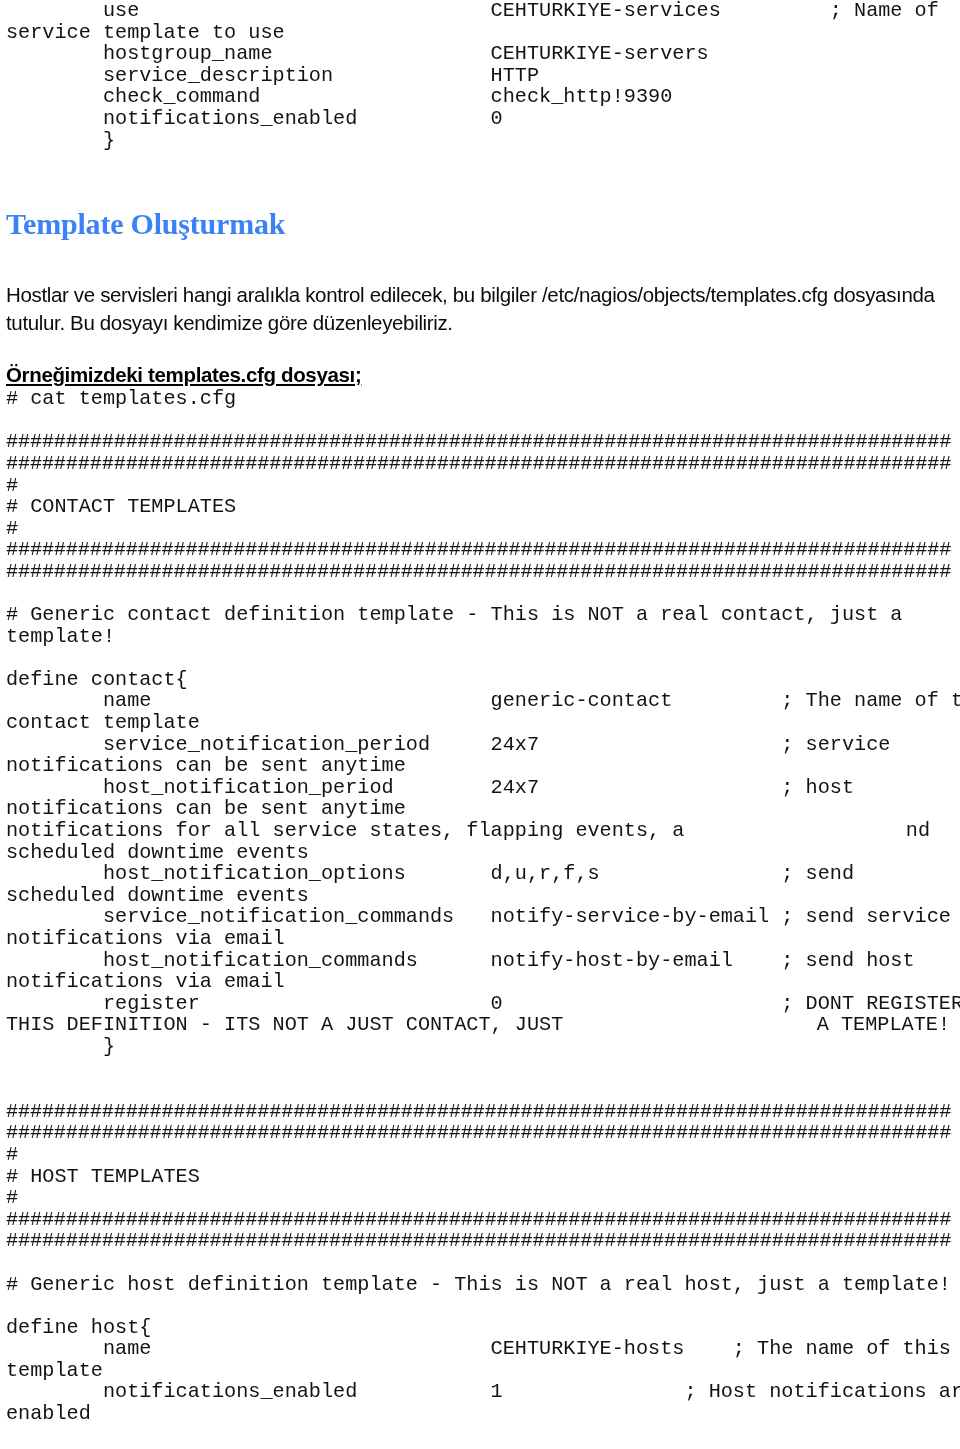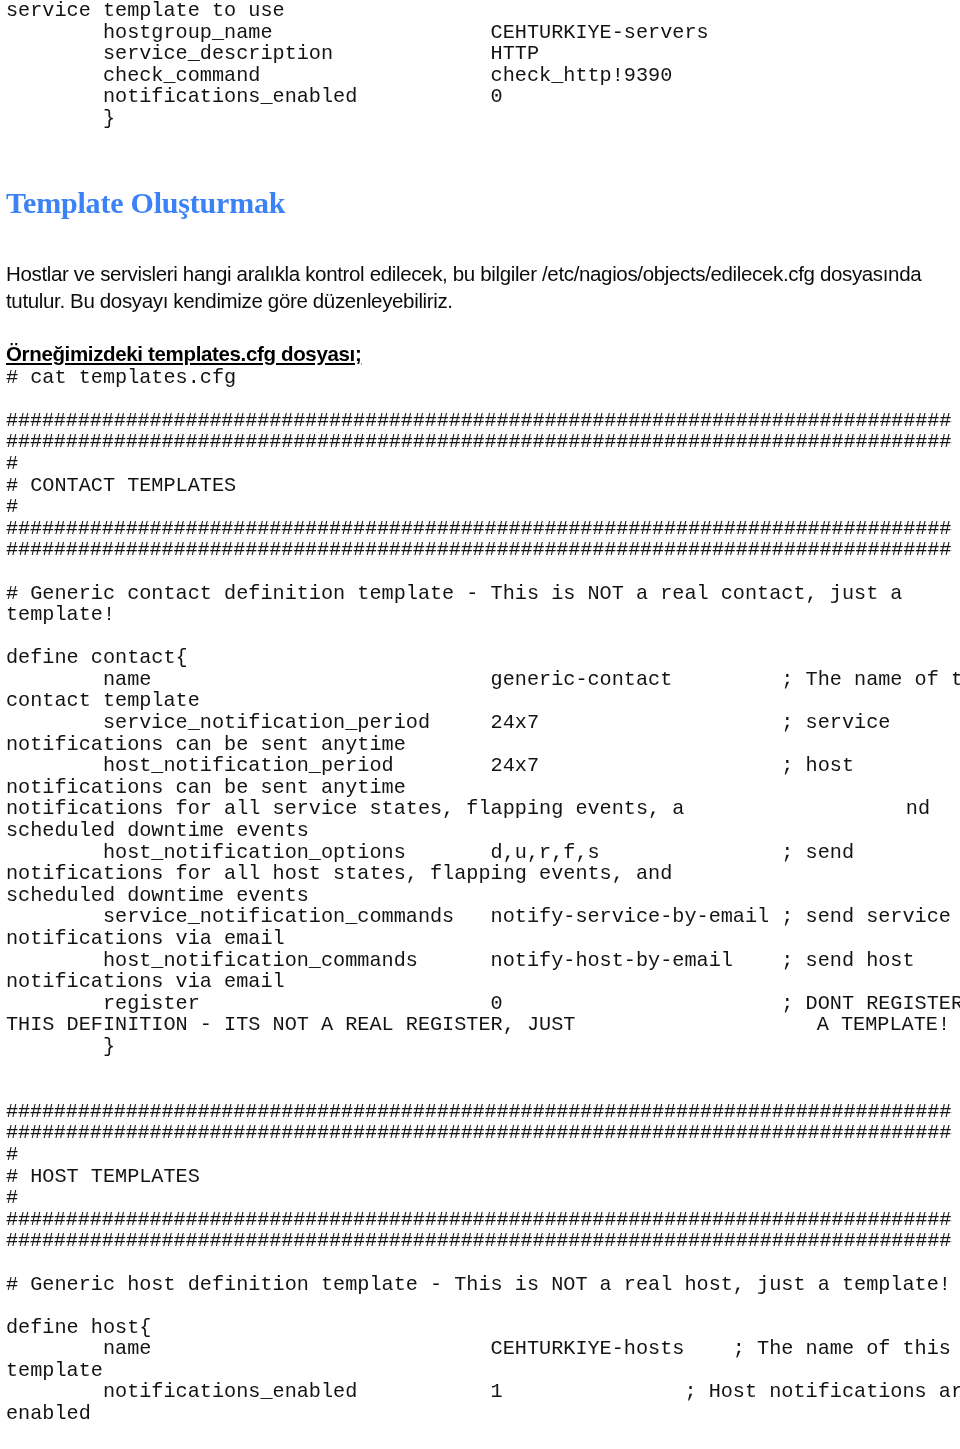--- a/index.html
+++ b/index.html
@@ -85,35 +85,36 @@
   .gap-md { height: 26px; }
   .gap-lg { height: 40px; }
   .gap-xl { height: 56px; }
 </style>
 </head>
 <body>
 
 <div class="page">
 
   <div>
+    <div class="code-line">        use                             CEHTURKIYE-services         ; Name of</div>
     <div class="code-line">service template to use</div>
     <div class="code-line">        hostgroup_name                  CEHTURKIYE-servers</div>
     <div class="code-line">        service_description             HTTP</div>
     <div class="code-line">        check_command                   check_http!9390</div>
     <div class="code-line">        notifications_enabled           0</div>
     <div class="code-line">        }</div>
   </div>
 
   <div class="gap-xl"></div>
 
   <h2 class="section-title">Template Oluşturmak</h2>
 
   <div class="gap-lg"></div>
 
-  <p class="prose">Hostlar  ve servisleri hangi aralıkla kontrol edilecek, bu bilgiler /etc/nagios/objects/edilecek.cfg dosyasında tutulur. Bu dosyayı kendimize göre düzenleyebiliriz.</p>
+  <p class="prose">Hostlar  ve servisleri hangi aralıkla kontrol edilecek, bu bilgiler /etc/nagios/objects/templates.cfg dosyasında tutulur. Bu dosyayı kendimize göre düzenleyebiliriz.</p>
 
   <div class="gap-md"></div>
 
   <p class="prose-bold">Örneğimizdeki templates.cfg dosyası;</p>
   <div class="code-line"># cat templates.cfg</div>
 
   <div class="blank"></div>
 
   <div class="hashrule">################################################################################</div>
   <div class="hashrule">################################################################################</div>
@@ -141,32 +142,31 @@
   <div class="code-line">        host_notification_period        24x7                    ; host</div>
   <div class="code-line">notifications can be sent anytime</div>
 
   <div class="code-line" style="display:flex;justify-content:space-between;text-align:center;">
     <span>notifications for all service states, flapping events, a</span>
     <span style="padding-right:22px;">nd</span>
   </div>
   <div class="code-line">scheduled downtime events</div>
 
   <div class="code-line">        host_notification_options       d,u,r,f,s               ; send</div>
-  <div class="code-line">notifications for all host states, flapping events, and</div>
   <div class="code-line">scheduled downtime events</div>
 
   <div class="code-line">        service_notification_commands   notify-service-by-email ; send service</div>
   <div class="code-line">notifications via email</div>
 
   <div class="code-line">        host_notification_commands      notify-host-by-email    ; send host</div>
   <div class="code-line">notifications via email</div>
 
   <div class="code-line">        register                        0                       ; DONT REGISTER</div>
   <div class="code-line" style="display:flex;justify-content:space-between;">
-    <span>THIS DEFINITION - ITS NOT A REAL REGISTER, JUST</span>
+    <span>THIS DEFINITION - ITS NOT A JUST CONTACT, JUST</span>
     <span style="padding-right:2px;text-align:center;">A TEMPLATE!</span>
   </div>
 
   <div class="code-line">        }</div>
 
   <div class="blank"></div>
   <div class="blank"></div>
 
   <div class="hashrule">################################################################################</div>
   <div class="hashrule">################################################################################</div>

